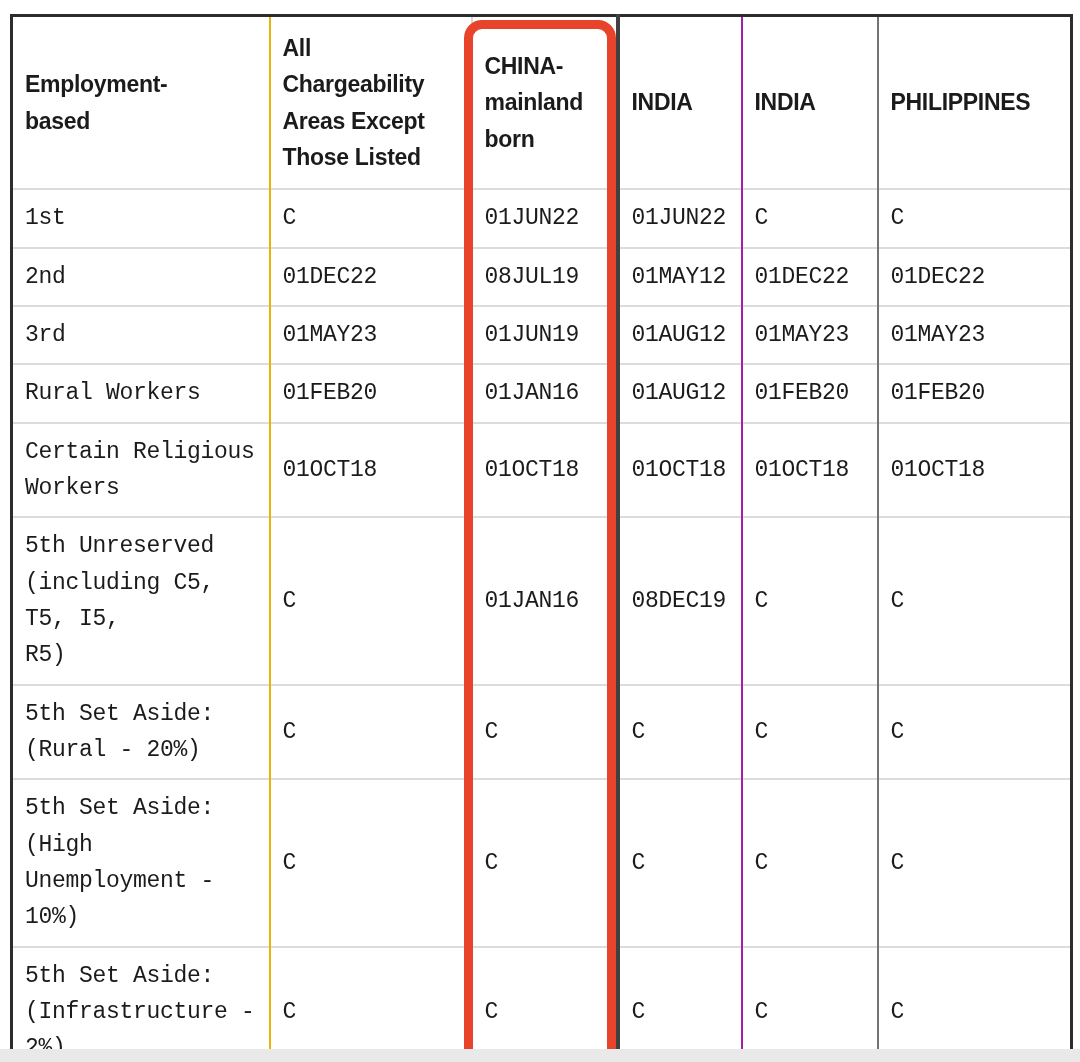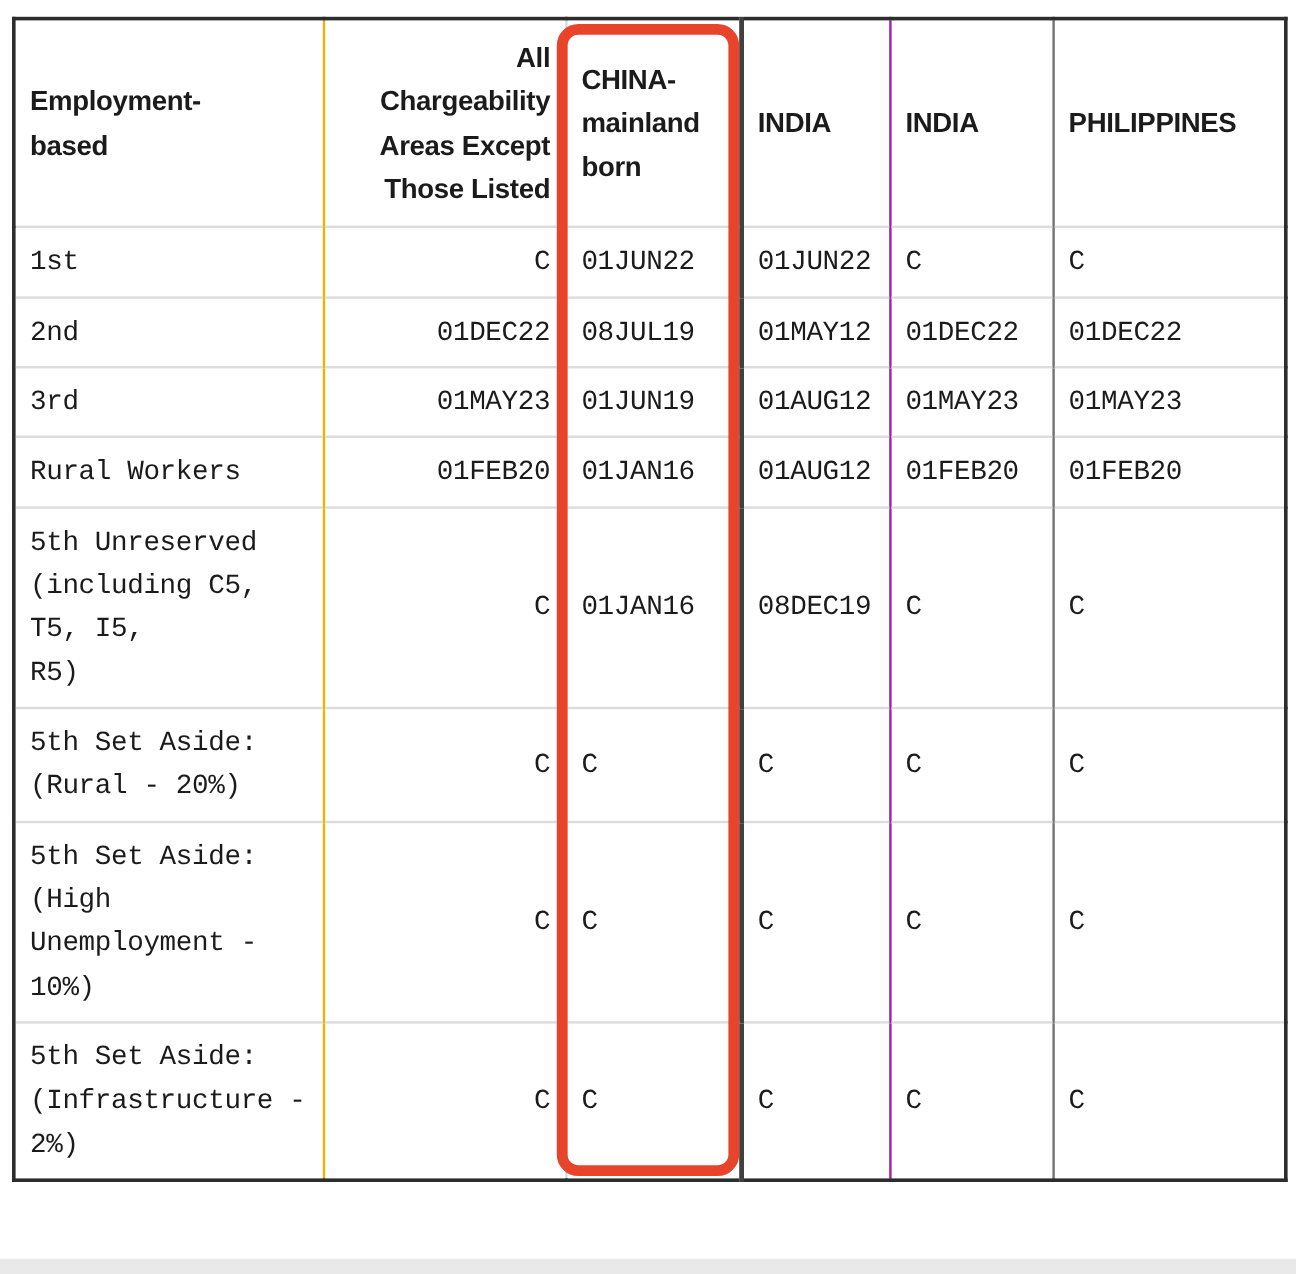--- a/index.html
+++ b/index.html
@@ -50,21 +50,21 @@
   thead th {
     font-weight: 700;
     padding-top: 13px;
     padding-bottom: 13px;
   }
   tbody td { font-weight: 400; font-family: Liberation Mono, monospace; }
   tbody tr { border-top: 2px solid #dcdcdc; }
 
   
   .c0 { border-right: 2px solid #eab308; }
-  .c1 { border-right: 2px solid #d9d9d9; text-align: right; }
+  .c1 { border-right: 2px solid #d9d9d9; }
   .c2 { border-right: 4px solid #404040; }
   .c3 { border-right: 2px solid #a21caf; }
   .c4 { border-right: 2px solid #737373; }
 
   .highlight-box {
     position: absolute;
     left: 454px;
     top: 6px;
     bottom: 5px;
     width: 152px;
@@ -140,20 +140,29 @@
           </tr>
           <tr>
             <td class="c0">Rural Workers</td>
             <td class="c1">01FEB20</td>
             <td class="c2">01JAN16</td>
             <td class="c3">01AUG12</td>
             <td class="c4">01FEB20</td>
             <td class="c5">01FEB20</td>
           </tr>
           <tr>
+            <td class="c0">Certain Religious
+Workers</td>
+            <td class="c1">01OCT18</td>
+            <td class="c2">01OCT18</td>
+            <td class="c3">01OCT18</td>
+            <td class="c4">01OCT18</td>
+            <td class="c5">01OCT18</td>
+          </tr>
+          <tr>
             <td class="c0">5th Unreserved
 (including C5, T5, I5,
 R5)</td>
             <td class="c1">C</td>
             <td class="c2">01JAN16</td>
             <td class="c3">08DEC19</td>
             <td class="c4">C</td>
             <td class="c5">C</td>
           </tr>
           <tr>

